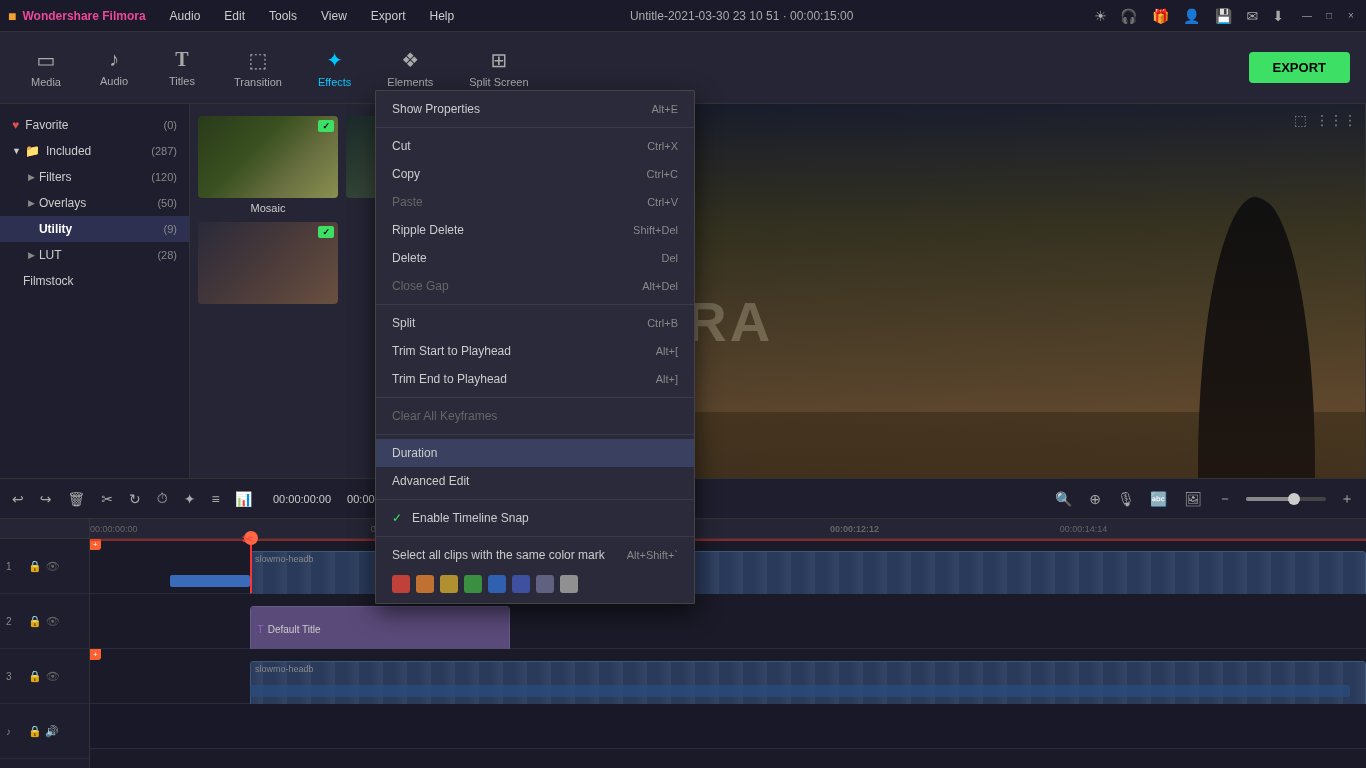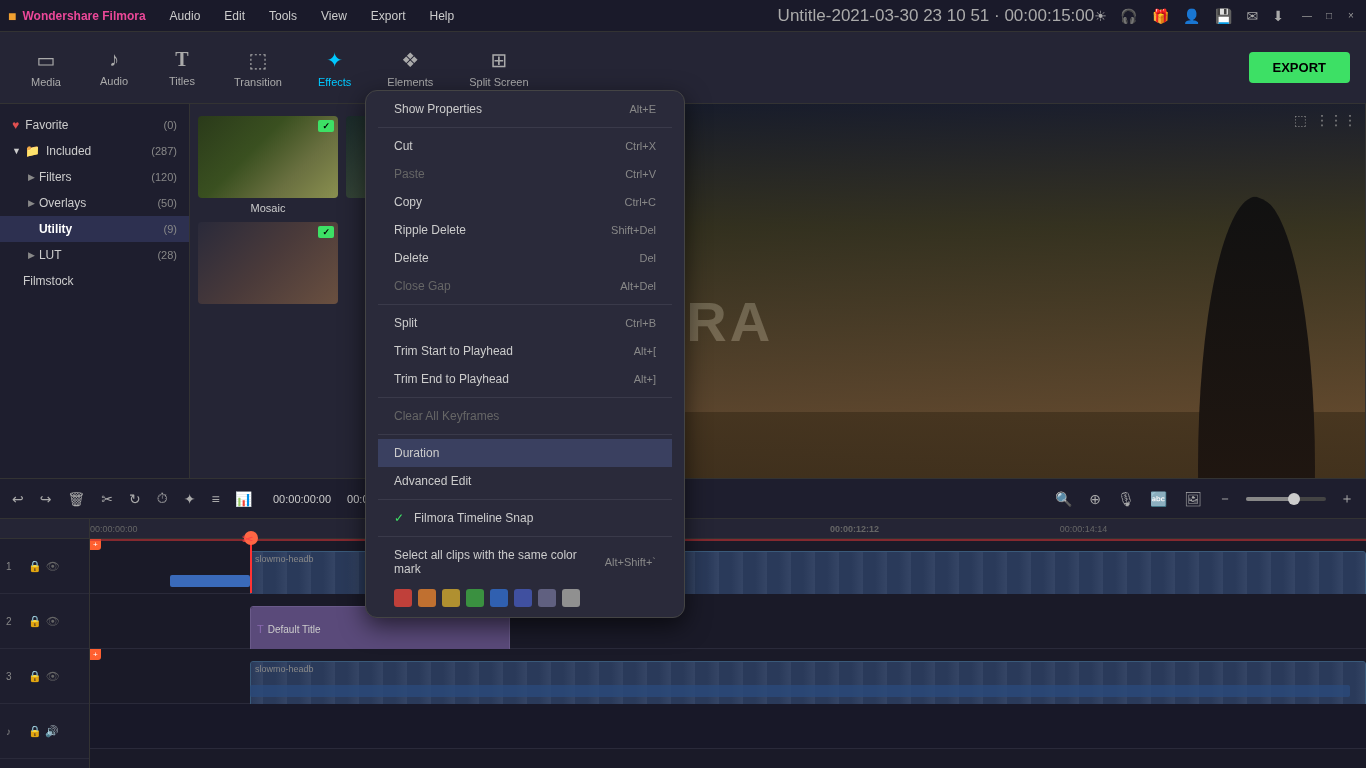--- a/index.html
+++ b/index.html
@@ -4,21 +4,21 @@
   <style>
     * { margin: 0; padding: 0; box-sizing: border-box; }
     body { width: 1366px; height: 768px; background: #1e1e2e; color: #ccc; font-family: 'Segoe UI', Arial, sans-serif; font-size: 12px; overflow: hidden; position: relative; }
 
     
     #titlebar { display: flex; align-items: center; background: #1a1a2a; height: 32px; padding: 0 8px; border-bottom: 1px solid #333; }
     #titlebar .app-icon { color: #f0a030; font-size: 14px; margin-right: 6px; }
     #titlebar .app-name { color: #ec4899; font-size: 12px; font-weight: 600; margin-right: 20px; }
     #titlebar .menu-items { display: flex; gap: 16px; flex: 1; }
     #titlebar .menu-item { color: #ccc; font-size: 12px; cursor: pointer; padding: 2px 4px; }
-    #titlebar .title-center { flex: 1; text-align: right; font-size: 17px; color: #aaa; }
+    #titlebar .title-center { flex: 1; text-align: left; font-size: 12px; color: #aaa; }
     #titlebar .window-controls { display: flex; gap: 8px; }
     #titlebar .win-btn { width: 14px; height: 14px; border-radius: 2px; display: flex; align-items: center; justify-content: center; font-size: 10px; color: #999; cursor: pointer; }
     #titlebar .icons-right { display: flex; gap: 12px; align-items: center; color: #aaa; font-size: 14px; }
 
     
     #toolbar { display: flex; align-items: center; background: #252535; height: 72px; border-bottom: 1px solid #333; padding: 0 16px; gap: 8px; }
     .toolbar-btn { display: flex; flex-direction: column; align-items: center; justify-content: center; gap: 4px; padding: 6px 14px; cursor: pointer; color: #aaa; border-radius: 4px; min-width: 60px; height: 60px; }
     .toolbar-btn.active { color: #00c8ff; }
     .toolbar-btn .tb-icon { font-size: 20px; }
     .toolbar-btn .tb-label { font-size: 11px; }
@@ -58,21 +58,21 @@
     .progress-fill { height: 100%; width: 35%; background: #3de065; border-radius: 2px; }
     .progress-thumb { position: absolute; top: -4px; left: 35%; width: 12px; height: 12px; background: white; border-radius: 50%; transform: translateX(-50%); }
     .playback-controls { display: flex; align-items: center; gap: 8px; }
     .play-btn { color: #ccc; font-size: 14px; cursor: pointer; padding: 2px; }
     .time-display { color: #ccc; font-size: 11px; margin-left: auto; }
     .preview-icons-right { display: flex; gap: 10px; align-items: center; color: #aaa; font-size: 12px; margin-left: 8px; }
     .quality-selector { background: #333; color: #ccc; font-size: 11px; border: 1px solid #444; border-radius: 3px; padding: 2px 4px; cursor: pointer; }
     .preview-top-icons { position: absolute; top: 8px; right: 8px; display: flex; gap: 8px; color: #888; font-size: 14px; }
 
     
-    #context-menu { position: absolute; left: 365px; top: 90px; width: 320px; background: #2a2a3a; border: 1px solid #444; border-radius: 12px; box-shadow: 0 8px 24px rgba(0,0,0,0.6); z-index: 100; padding: 4px 12px; }
+    #context-menu { position: absolute; left: 375px; top: 90px; width: 320px; background: #2a2a3a; border: 1px solid #444; border-radius: 1px; box-shadow: 0 8px 24px rgba(0,0,0,0.6); z-index: 100; padding: 4px 0; }
     .ctx-item { display: flex; align-items: center; padding: 7px 16px; cursor: pointer; color: #ccc; font-size: 12px; }
     .ctx-item.active { background: #3a4060; }
     .ctx-item.disabled { color: #666; cursor: default; }
     .ctx-label { flex: 1; }
     .ctx-shortcut { color: #888; font-size: 11px; }
     .ctx-sep { height: 1px; background: #3a3a4a; margin: 4px 0; }
     .ctx-check { width: 16px; margin-right: 4px; color: #3de065; font-size: 12px; }
     .ctx-color-row { display: flex; align-items: center; padding: 6px 16px; gap: 6px; }
     .ctx-color { width: 18px; height: 18px; border-radius: 3px; cursor: pointer; }
 
@@ -272,29 +272,29 @@
 <div id="context-menu">
   <div class="ctx-item">
     <span class="ctx-label">Show Properties</span>
     <span class="ctx-shortcut">Alt+E</span>
   </div>
   <div class="ctx-sep"></div>
   <div class="ctx-item">
     <span class="ctx-label">Cut</span>
     <span class="ctx-shortcut">Ctrl+X</span>
   </div>
+  <div class="ctx-item">
+    <span class="ctx-label">Copy</span>
+    <span class="ctx-shortcut">Ctrl+C</span>
+  </div>
   <div class="ctx-item disabled">
     <span class="ctx-label">Paste</span>
     <span class="ctx-shortcut">Ctrl+V</span>
   </div>
   <div class="ctx-item">
-    <span class="ctx-label">Copy</span>
-    <span class="ctx-shortcut">Ctrl+C</span>
-  </div>
-  <div class="ctx-item">
     <span class="ctx-label">Ripple Delete</span>
     <span class="ctx-shortcut">Shift+Del</span>
   </div>
   <div class="ctx-item">
     <span class="ctx-label">Delete</span>
     <span class="ctx-shortcut">Del</span>
   </div>
   <div class="ctx-item disabled">
     <span class="ctx-label">Close Gap</span>
     <span class="ctx-shortcut">Alt+Del</span>
@@ -322,21 +322,21 @@
     <span class="ctx-label">Duration</span>
     <span class="ctx-shortcut"></span>
   </div>
   <div class="ctx-item">
     <span class="ctx-label">Advanced Edit</span>
     <span class="ctx-shortcut"></span>
   </div>
   <div class="ctx-sep"></div>
   <div class="ctx-item">
     <span class="ctx-check">✓</span>
-    <span class="ctx-label">Filmora Timeline Snap</span>
+    <span class="ctx-label">Enable Timeline Snap</span>
     <span class="ctx-shortcut"></span>
   </div>
   <div class="ctx-sep"></div>
   <div class="ctx-item">
     <span class="ctx-label">Select all clips with the same color mark</span>
     <span class="ctx-shortcut">Alt+Shift+`</span>
   </div>
   <div class="ctx-color-row">
     <div class="ctx-color" style="background:#c0403a;"></div>
     <div class="ctx-color" style="background:#c07030;"></div>

